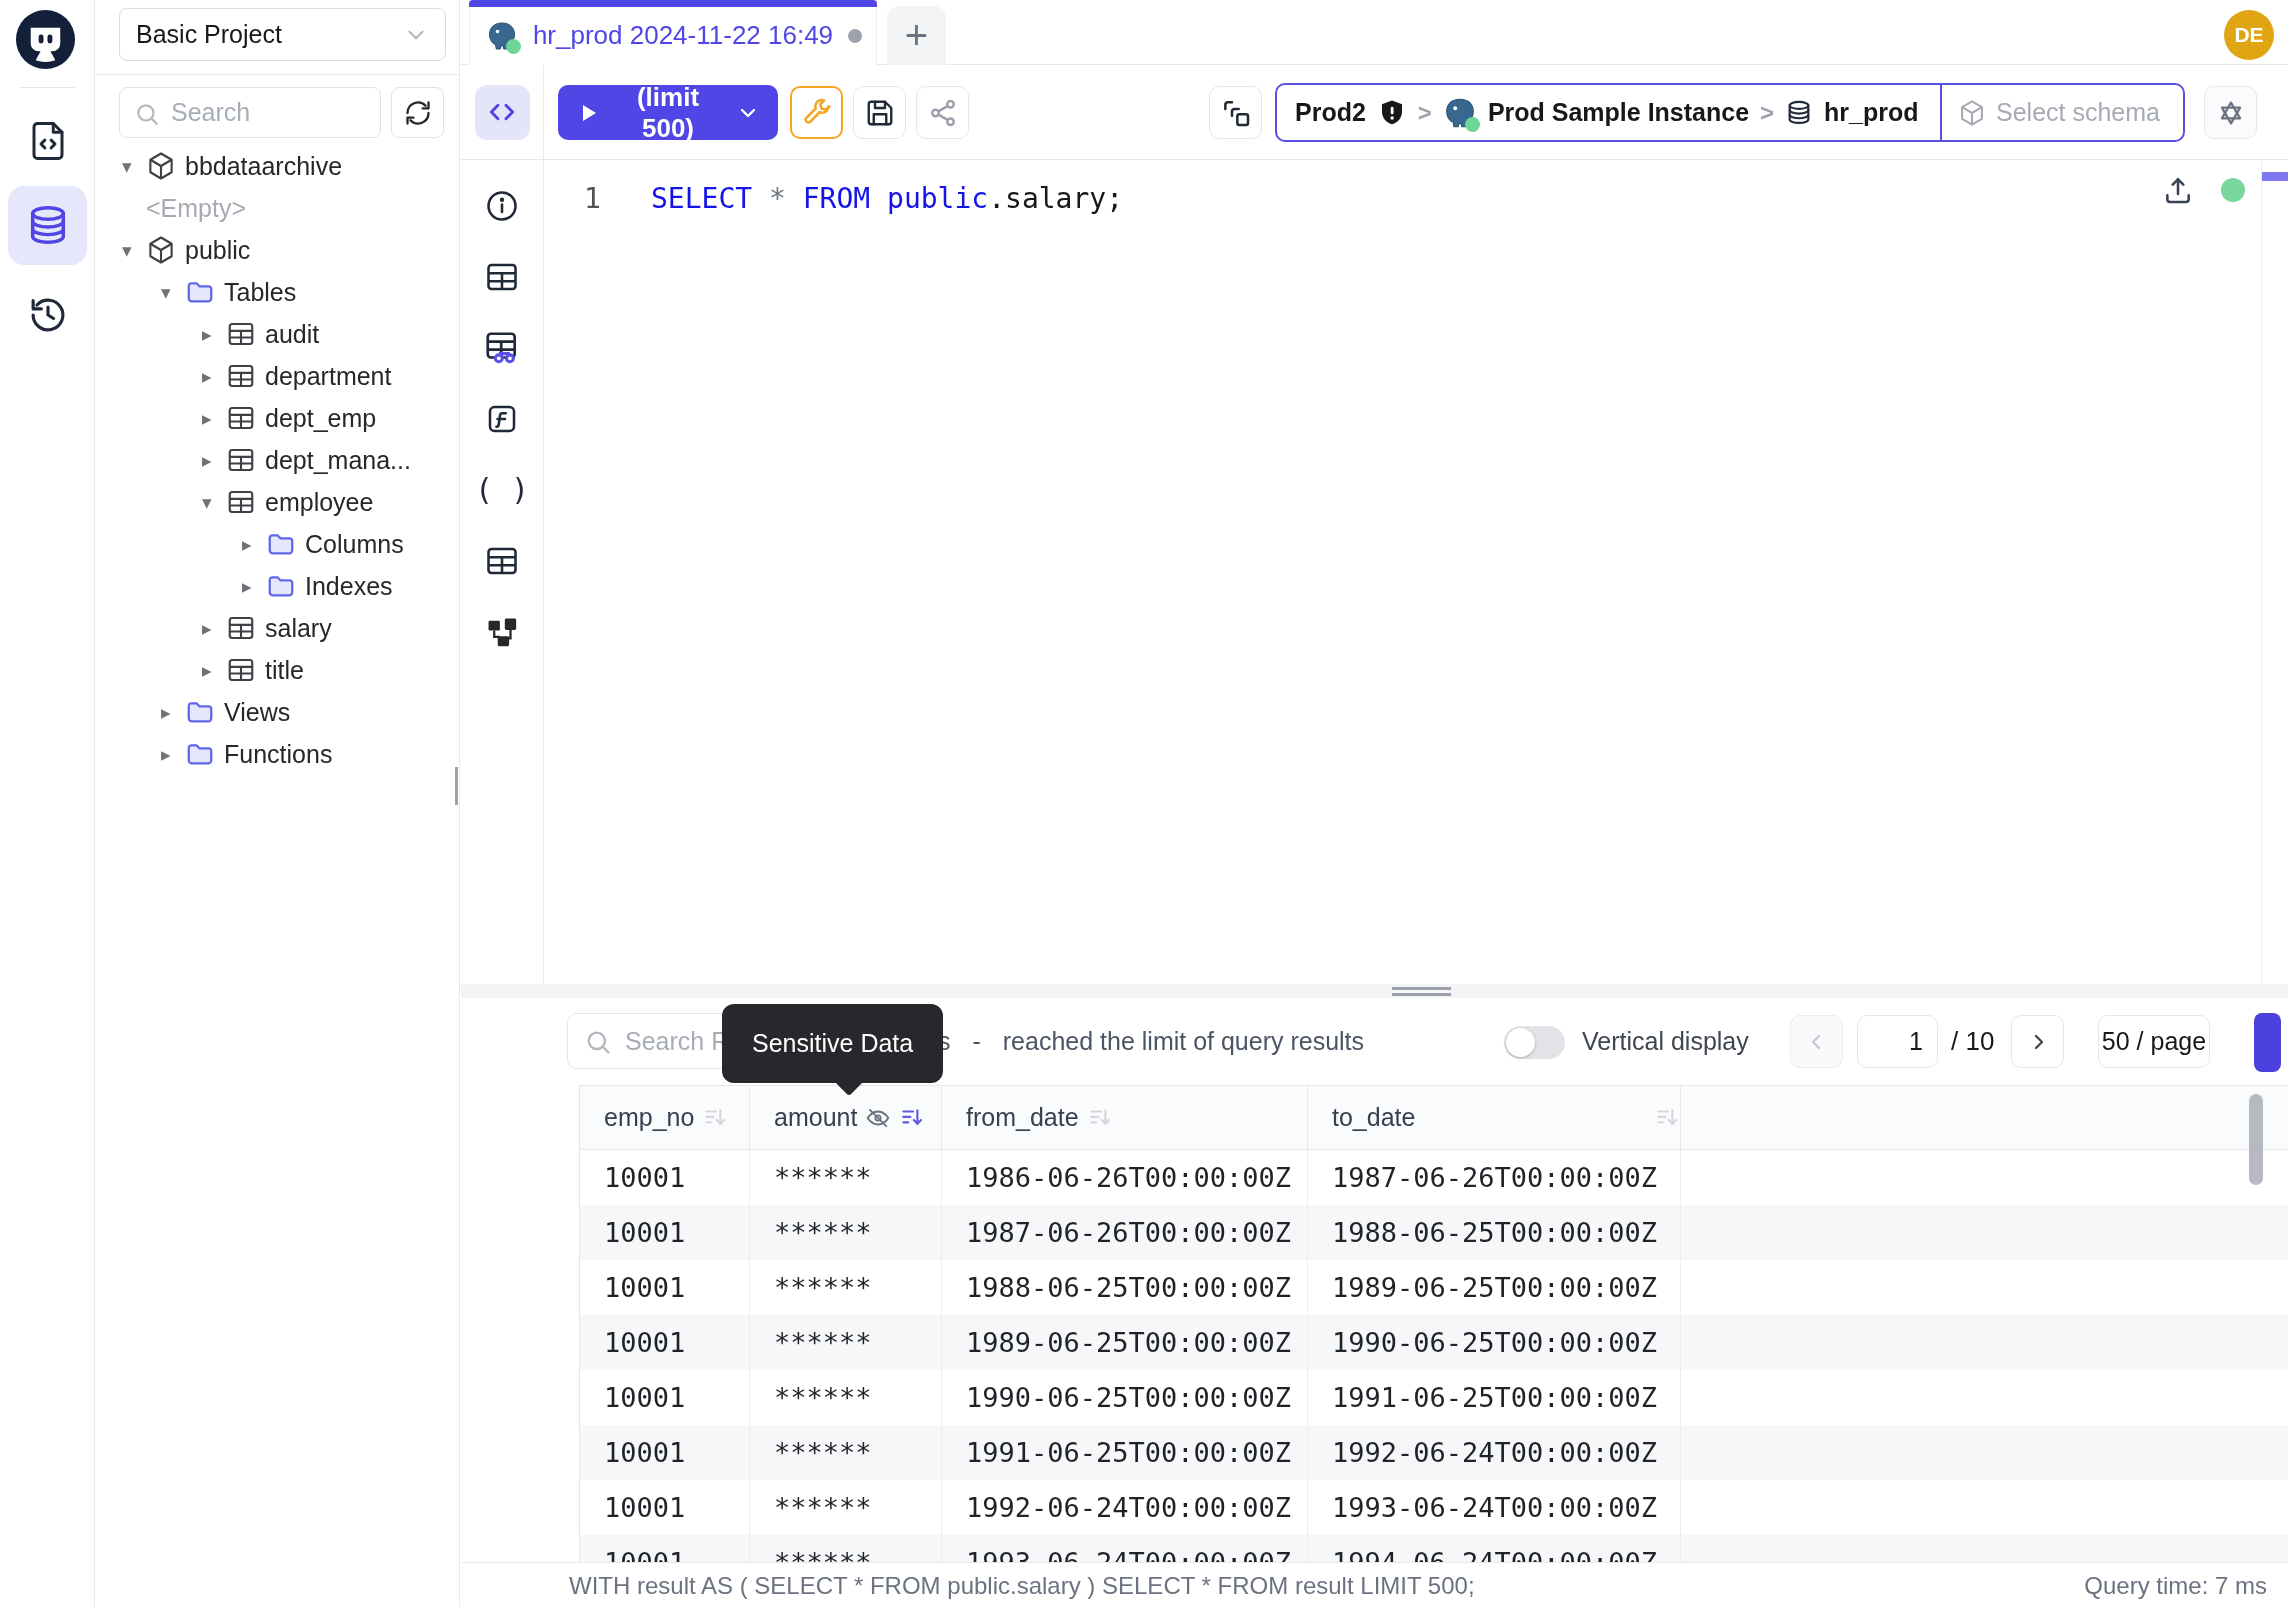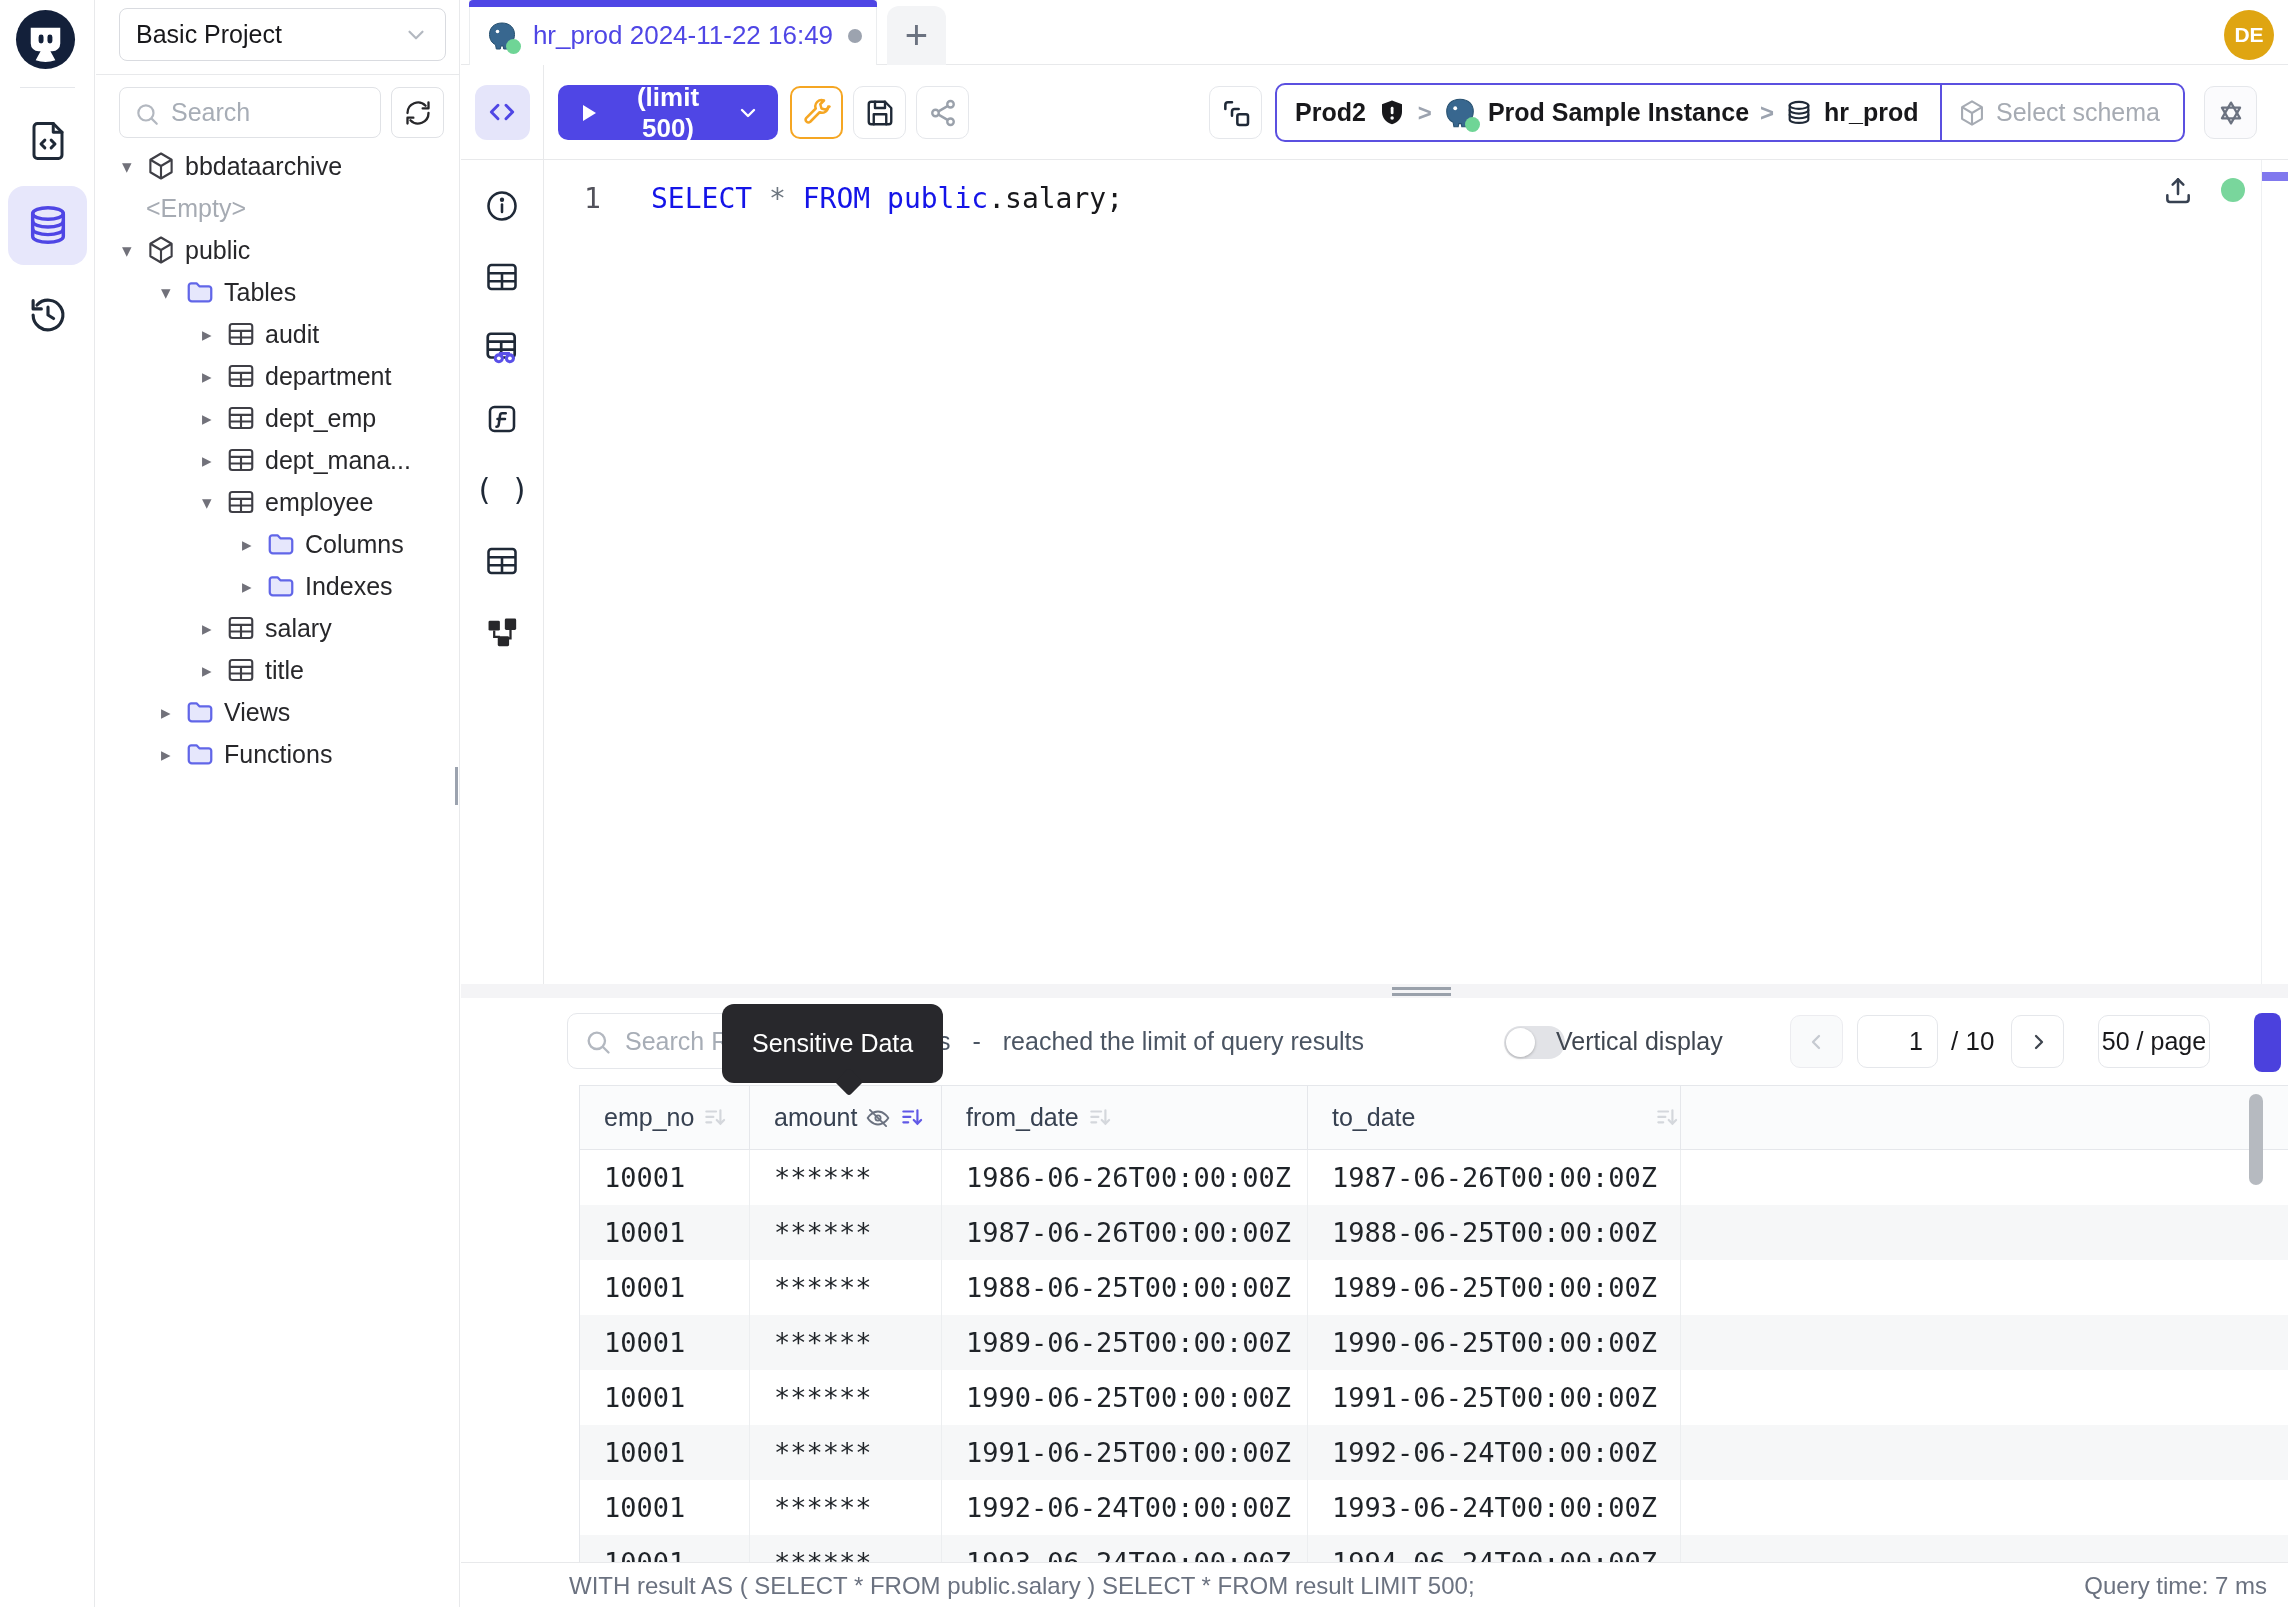--- a/index.html
+++ b/index.html
@@ -86,21 +86,21 @@
   
   .results { position:absolute; left:0; right:0; top:998px; height:564px; background:#fff; overflow:hidden; }
   .rs-search { position:absolute; left:106px; top:15px; width:368px; height:56px; border:1px solid #e5e7eb; border-radius:10px; }
   .rs-search svg { position:absolute; left:16px; top:14px; }
   .rs-search input { width:100%; height:100%; border:0; outline:0; background:transparent; padding-left:57px; font-size:25px; font-family:"Liberation Sans",sans-serif; }
   .summary { position:absolute; left:388px; top:0; height:87px; display:flex; align-items:center; gap:22px; font-size:25px; color:#4b5563; }
   .tooltip { position:absolute; left:261px; top:6px; height:79px; background:#28282c; border-radius:12px; color:#fff; font-size:25px; font-weight:500; display:flex; align-items:center; padding:8px 30px; z-index:5; }
   .tooltip::after { content:''; position:absolute; left:117px; bottom:-9px; width:20px; height:20px; background:#28282c; transform:rotate(45deg); border-radius:3px; }
   .toggle { position:absolute; left:1043px; top:28px; width:61px; height:33px; border-radius:17px; background:#e2e3e7; }
   .toggle-knob { position:absolute; left:2px; top:2px; width:29px; height:29px; border-radius:50%; background:#fff; box-shadow:0 1px 3px rgba(0,0,0,.25); }
-  .toggle-label { position:absolute; left:1095px; top:0; height:87px; display:flex; align-items:center; font-size:25px; color:#3f4650; }
+  .toggle-label { position:absolute; left:1121px; top:0; height:87px; display:flex; align-items:center; font-size:25px; color:#3f4650; }
   .pg-btn { position:absolute; top:17px; width:53px; height:53px; border:1px solid #e5e7eb; border-radius:10px; background:#fff; display:flex; align-items:center; justify-content:center; }
   .pg-btn.prev { left:1329px; background:#f9fafb; border-color:#ececf0; }
   .pg-btn.next { left:1550px; }
   .pg-input { position:absolute; left:1396px; top:17px; width:81px; height:53px; border:1px solid #e5e7eb; border-radius:10px; font-size:25px; text-align:right; padding-right:14px; font-family:"Liberation Sans",sans-serif; color:#18181b; outline:0; }
   .pg-total { position:absolute; left:1490px; top:0; height:87px; display:flex; align-items:center; font-size:26px; color:#18181b; }
   .pg-size { position:absolute; left:1637px; top:17px; width:112px; height:53px; border:1px solid #e5e7eb; border-radius:10px; display:flex; align-items:center; justify-content:center; font-size:25px; color:#18181b; }
   .pill { position:absolute; left:1793px; top:15px; width:27px; height:59px; border-radius:8px; background:#4b41dd; }
 
   .grid { position:absolute; left:118px; top:87px; width:1818px; border-left:1px solid #e5e7eb; }
   .grid-header { display:flex; height:65px; background:#fafbfc; border-top:1px solid #e5e7eb; border-bottom:1px solid #e5e7eb; }

